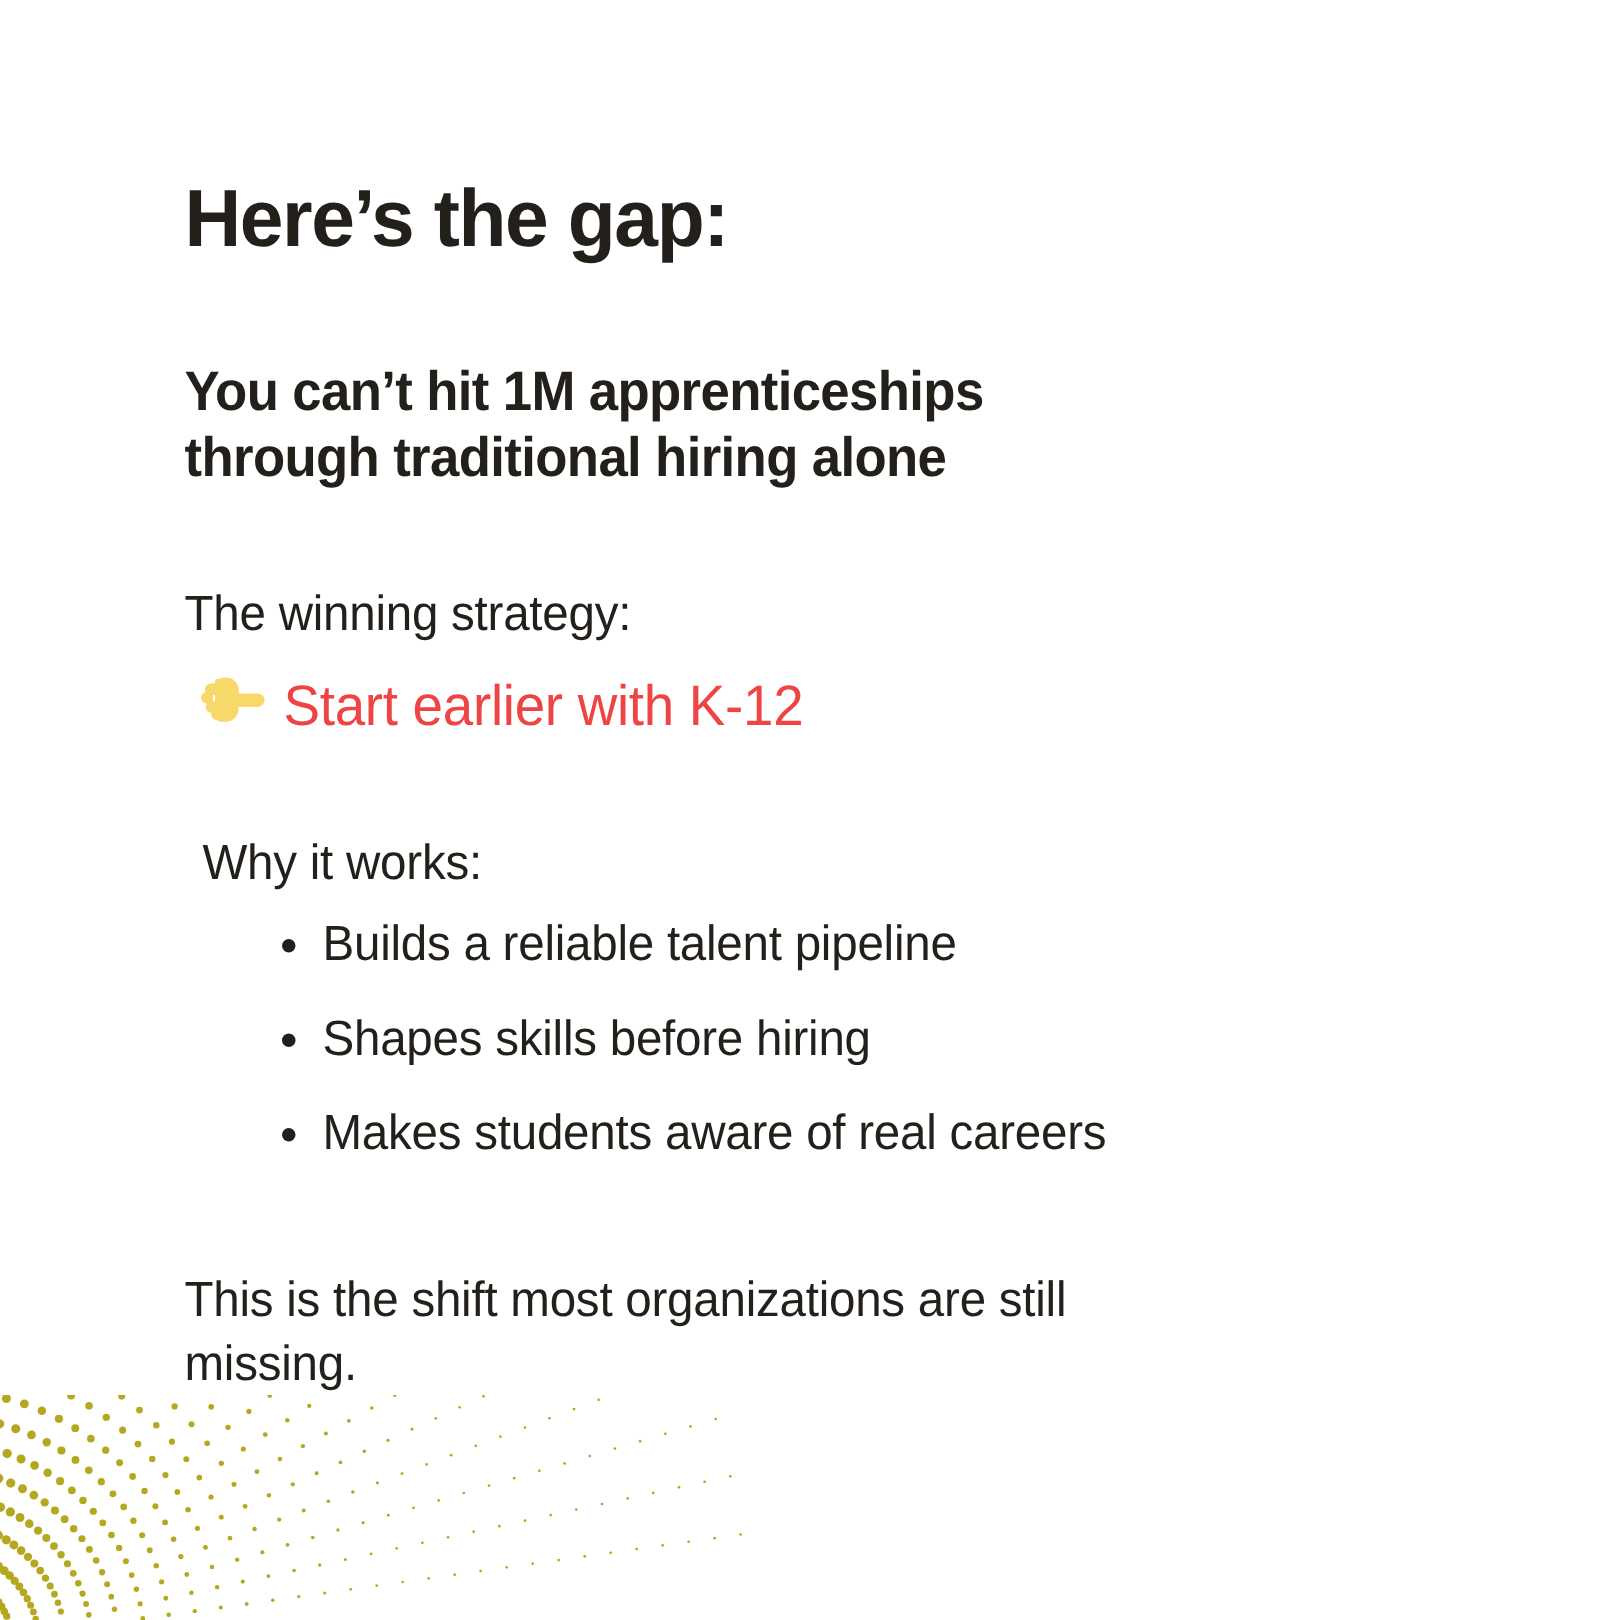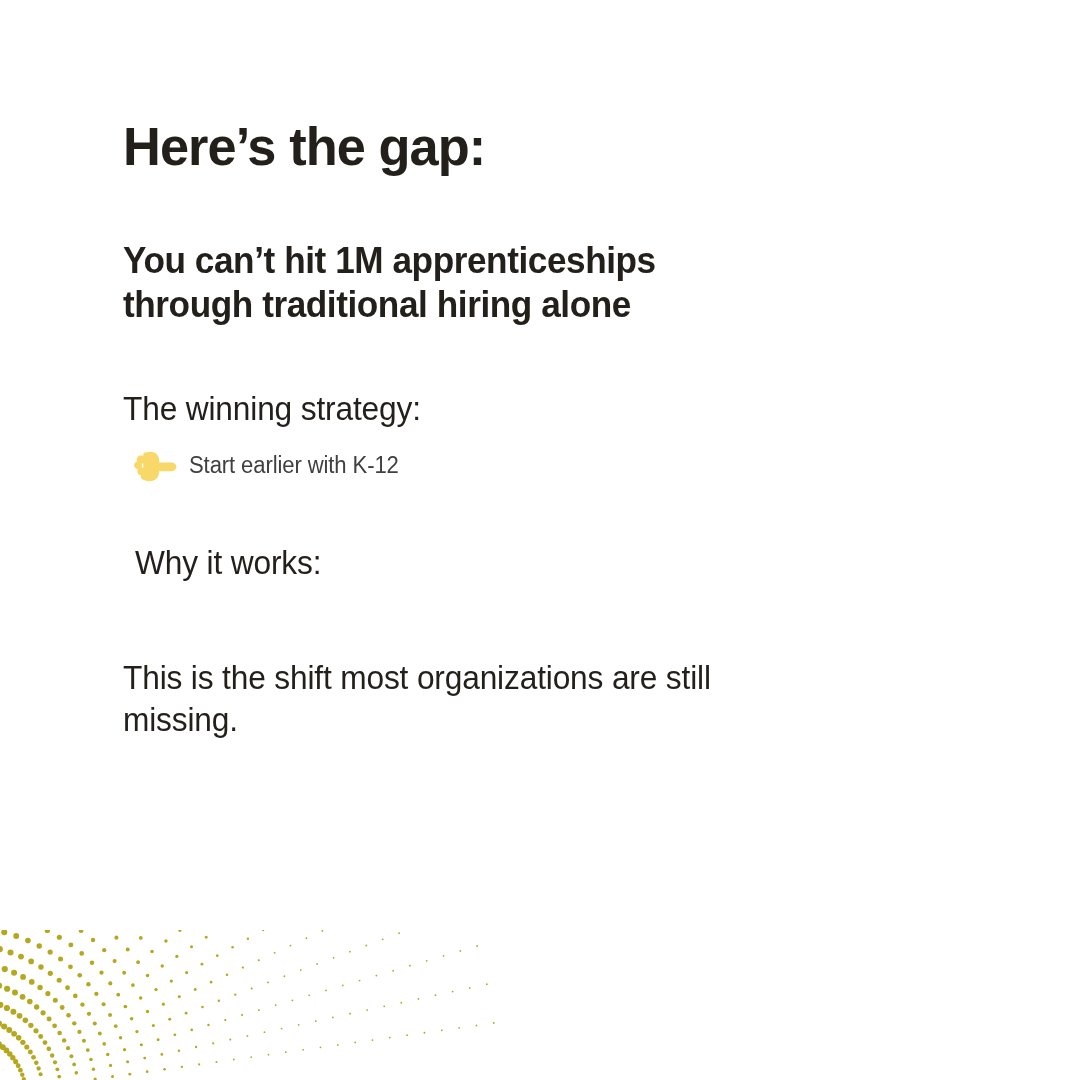--- a/index.html
+++ b/index.html
@@ -11,21 +11,20 @@
     font-family: "Liberation Sans", sans-serif;
   }
 
   .card {
     position: relative;
     width: 1080px;
     height: 1080px;
     background: #ffffff;
     overflow: hidden;
     box-sizing: border-box;
-    border-radius: 22px;
   }
 
   
   .dot-fan {
     position: absolute;
     left: 0;
     bottom: 0;
     width: 520px;
     height: 150px;
     pointer-events: none;
@@ -79,29 +78,28 @@
     line-height: 1.2;
     letter-spacing: -0.005em;
     color: #231f1a;
     margin: 0;
     transform: scaleX(0.96);
     transform-origin: left center;
   }
 
   .pointer-line {
     display: flex;
-    align-items: center;
     gap: 12px;
     margin: 0;
     padding-top: 21px;
     padding-left: 10px;
-    font-size: 23px;
+    font-size: 38px;
     font-weight: 400;
     letter-spacing: -0.005em;
-    color: #404040;
+    color: #ef4444;
     line-height: 1.2;
   }
 
   .pointer-icon {
     flex: 0 0 auto;
     width: 44px;
     height: 34px;
     display: block;
   }
 
@@ -446,19 +444,30 @@
           <path d="M11.6 24.0c-2.2 0-3.8 1.5-3.8 3.4 0 2.0 1.6 3.5 3.8 3.5h5.2v-6.9z" fill="#F8D868"></path>
           <path d="M13.0 3.6c3.2-1.4 7.0-1.2 9.6 0.6 2.5 1.7 3.6 4.3 3.6 7.0v2.2h11.7c3.1 0 5.5 1.8 5.5 4.4s-2.4 4.5-5.5 4.5H26.0v1.2c0 3.3-1.6 6.1-4.5 7.6-3.0 1.6-7.0 1.6-9.9 0.1-0.9-0.5-1.3-1.2-1.3-2.0V5.6c0-0.9 0.5-1.6 1.3-2.0z" fill="#F8D868"></path>
         </svg>
         <span class="pointer-text">Start earlier with K-12</span>
       </p>
     </div>
 
     <div class="section why-block">
       <p class="lead-line">Why it works:</p>
 
+      <ul class="bullets">
+        <li>
+          <span class="bullet-text">Builds a reliable talent pipeline</span>
+        </li>
+        <li>
+          <span class="bullet-text">Shapes skills before hiring</span>
+        </li>
+        <li>
+          <span class="bullet-text">Makes students aware of real careers</span>
+        </li>
+      </ul>
     </div>
 
     <p class="closing">This is the shift most organizations are still
 missing.</p>
 
   </div>
 </div>
 
 </body></html>

